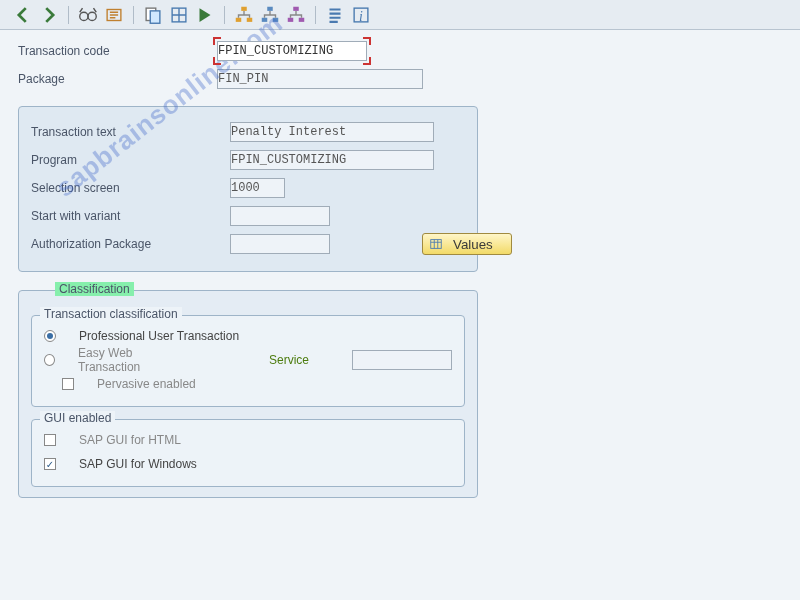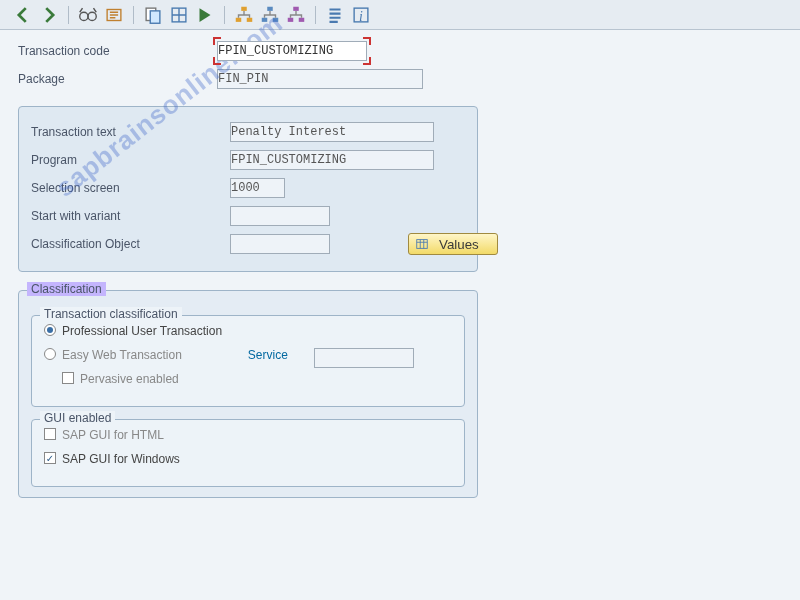--- a/index.html
+++ b/index.html
@@ -98,42 +98,42 @@
     display: inline-flex;
     align-items: center;
     gap: 10px;
     background: linear-gradient(#fff6c8, #f2da68);
     border: 1px solid #a08a40;
     border-radius: 3px;
     height: 22px;
     padding: 0 18px 0 6px;
     cursor: pointer;
     color: #3a3a3a;
-    margin-left: 34px;
+    margin-left: 48px;
   }
   .btn svg { width:14px; height:14px; }
   .radio-row, .check-row {
     display: flex;
-    align-items: flex-start;
-    gap: 6px;
+    align-items: center;
+    gap: 23px;
     height: 24px;
     color: #888;
   }
   .radio-row.active { color: #444; }
   .radio {
     width: 12px; height: 12px; border:1px solid #888; border-radius:50%; background:#fff;
     display:flex; align-items:center; justify-content:center;
   }
   .radio .dot { width:6px; height:6px; border-radius:50%; background:#3a6ea5; }
   .check {
     width:12px; height:12px; border:1px solid #888; background:#fff;
     display:flex; align-items:center; justify-content:center; font-size:10px; color:#2a5a8a;
   }
   .check.indent { margin-left: 18px; }
-  .svc-label { margin-left: 60px; color:#0369a1; }
+  .svc-label { margin-left: 60px; color:#4d7c0f; }
   .svc-field { margin-left: 20px; width:100px; }
   .watermark {
     position: absolute;
     top: 90px; left: 30px;
     font-size: 26px;
     color: rgba(60,100,200,0.35);
     transform: rotate(-38deg);
     pointer-events: none;
     font-weight: bold;
     letter-spacing: 1px;
@@ -251,34 +251,34 @@
     </div>
     <div class="row">
       <span class="label">Selection screen</span>
       <input class="field w-sm readonly" readonly="" value="1000" style="">
     </div>
     <div class="row">
       <span class="label">Start with variant</span>
       <input class="field w-med readonly" readonly="" value="" style="">
     </div>
     <div class="row">
-      <span class="label">Classification Object</span>
+      <span class="label">Authorization Package</span>
       <input class="field w-med readonly" readonly="" value="" style="">
       <button class="btn">
         <svg viewBox="0 0 16 16">
             <rect x="2" y="3" width="12" height="10" fill="none" stroke="#4a7ab0"></rect>
             <path d="M2 6 L14 6 M6 3 L6 13 M10 3 L10 13" stroke="#4a7ab0"></path>
           </svg>
         <span>Values</span>
       </button>
     </div>
   </div>
 
   <div class="groupbox" style="width:460px; background:#e4ecf4; margin-top:18px;">
-    <span class="legend" style="background:#c4b5fd;">Classification</span>
+    <span class="legend" style="background:#86efac;margin-left:28px;">Classification</span>
 
     <div class="groupbox" style="margin-top:16px;">
       <span class="legend">Transaction classification</span>
       <div class="radio-row active">
         <span class="radio">
             <span class="dot"></span>
           </span>
         <span>Professional User Transaction</span>
       </div>
       <div class="radio-row">

